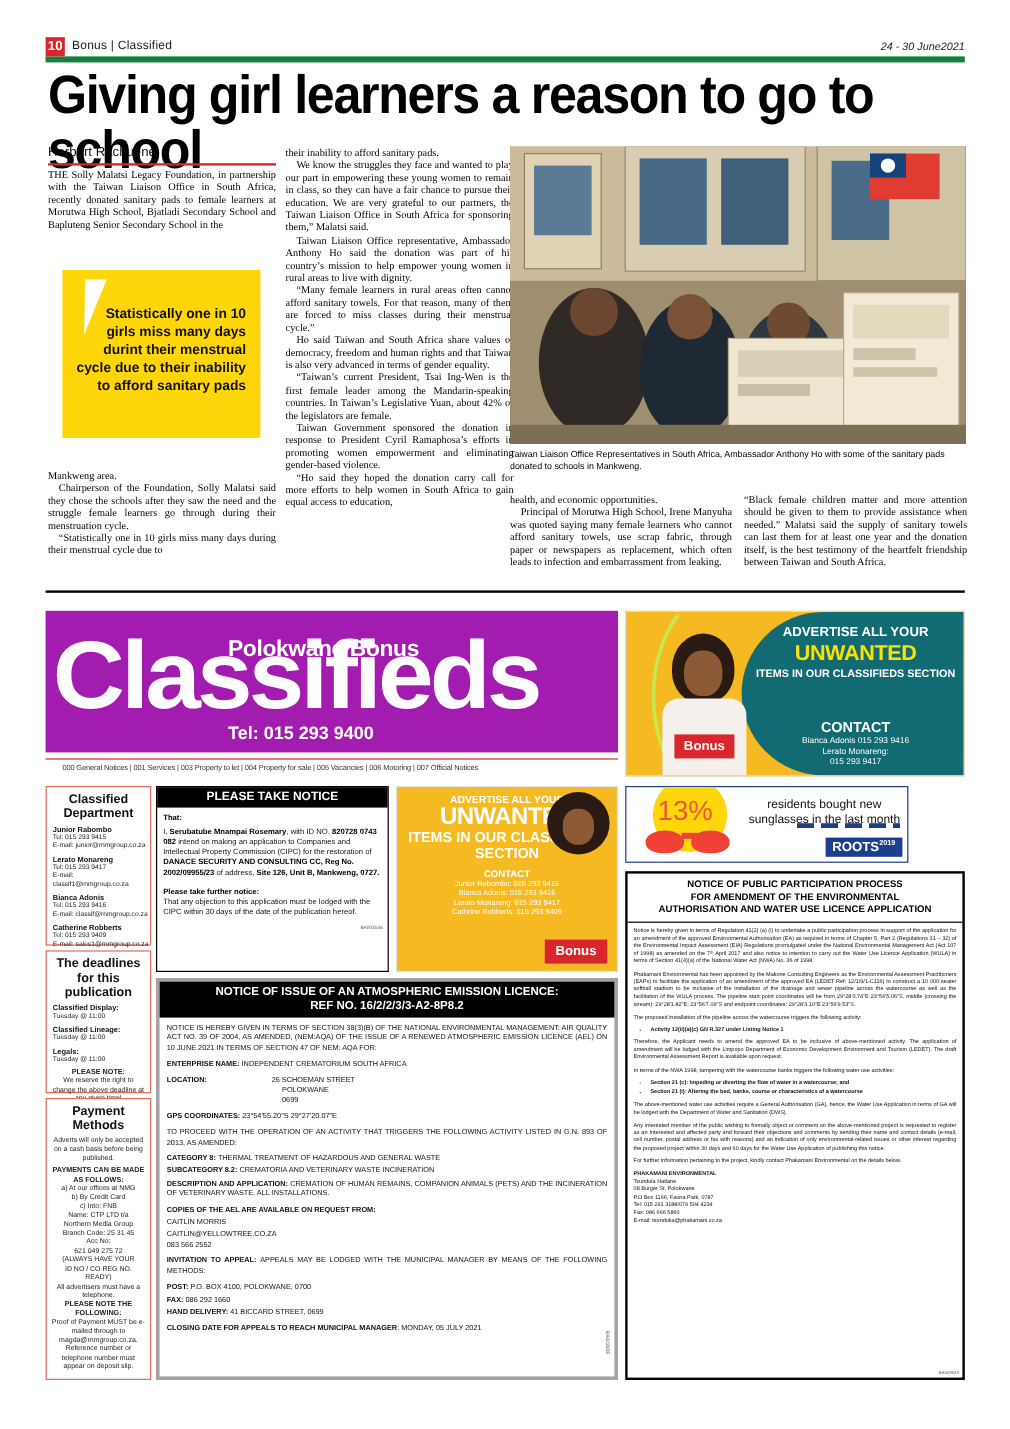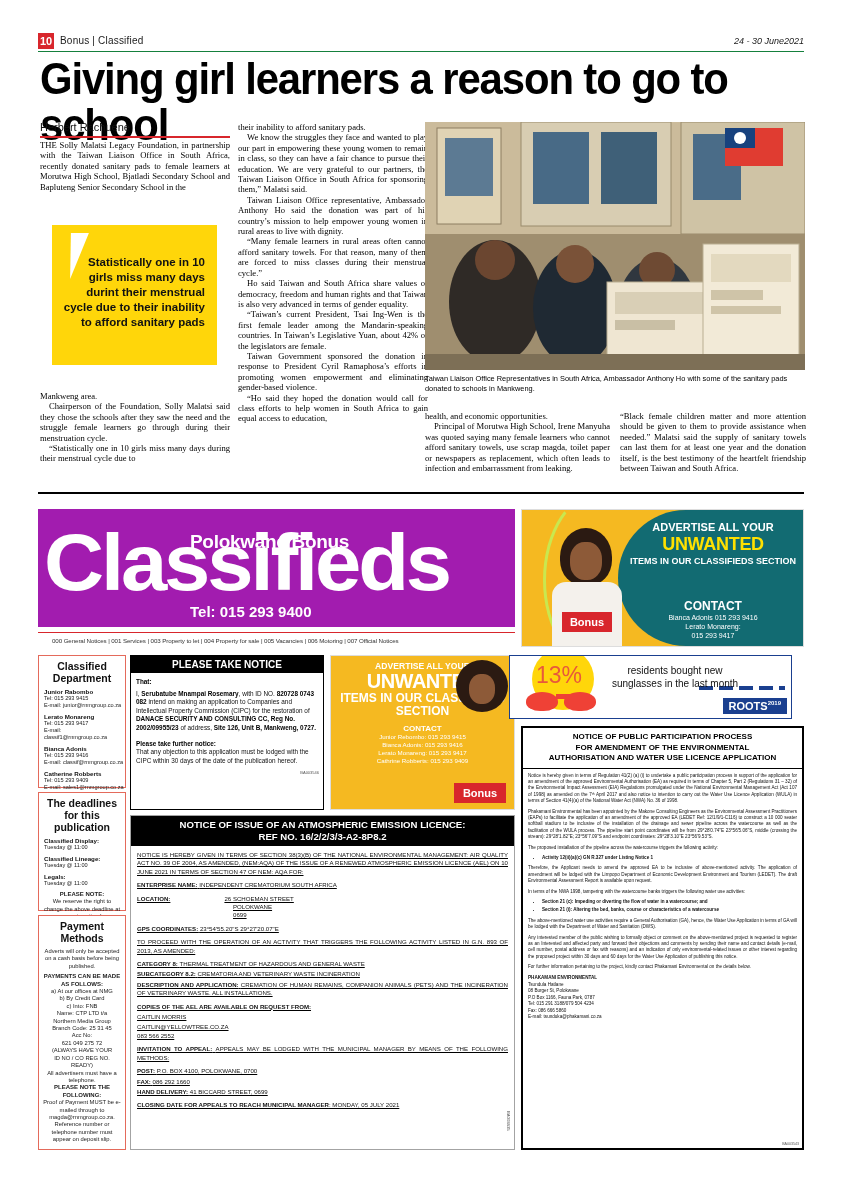--- a/index.html
+++ b/index.html
@@ -8,21 +8,21 @@
     background: #ffffff;
     font-family: "Liberation Sans", sans-serif;
     overflow: hidden;
   }
   .page { position: relative; width: 842px; height: 1191px; padding: 0; }
 
   
   .masthead {
     position: absolute; left: 38px; top: 30px; width: 766px; height: 22px;
     display: flex; align-items: center; justify-content: space-between;
-    border-bottom: 1px solid #15803d;
+    border-bottom: 5px solid #15803d;
   }
   .mh-left { display: flex; align-items: center; gap: 6px; }
   .pagenum {
     background: #d8262c; color: #fff; font-weight: bold; font-size: 11px;
     width: 16px; height: 16px; line-height: 16px; text-align: center;
   }
   .mh-title { font-size: 10px; color: #1a1a1a; letter-spacing: .2px; }
   .mh-date { font-size: 9px; color: #1a1a1a; font-style: italic; }
 
   
@@ -184,33 +184,33 @@
   #advmid .avatar { position:absolute; right:6px; top:4px; width:52px; height:52px;
     border-radius:50%; background:#2b1a12; overflow:hidden;}
   #advmid .avatar:after{ content:""; position:absolute; left:13px; top:14px; width:26px; height:30px;
     background:#8d5a38; border-radius:45%;}
   #advmid .blogo { position:absolute; right:8px; bottom:6px; width:52px; height:20px;
     background:#d8262c; color:#fff; font-weight:bold; font-size:11px; text-align:center; line-height:20px;}
 
   
   #ael {
     position: absolute; left: 130px; top: 815px; width: 385px; height: 335px;
-    border: 1px solid #a3a3a3; background: #fff; text-decoration: underline;
+    border: 3px solid #a3a3a3; background: #fff;
   }
   #ael .hd { background:#000; color:#fff; font-weight:bold; font-size:9.6px;
     text-align:center; padding:3px 4px; line-height:12px; }
   #ael .bd { padding:5px 6px; font-size:6.1px; line-height:8.4px; color:#111; text-align: justify; }
   #ael .bd p { margin-bottom: 5px; }
   #ael .lbl { font-weight:bold; }
   .ael-ref { position:absolute; right:3px; bottom:18px; font-size:4.2px; color:#555;
     writing-mode: vertical-rl; }
 
   
   #roots {
-    position: absolute; left: 509px; top: 655px; width: 283px; height: 64px;
+    position: absolute; left: 521px; top: 655px; width: 236px; height: 64px;
     border: 1px solid #1a3f8f; background: #fff; overflow: hidden;
   }
   #roots .sun { position:absolute; left:22px; top:-8px; width:62px; height:62px;
     background:#ffd60a; border-radius:50%; }
   #roots .pct { position:absolute; left:26px; top:6px; font-size:23px; color:#e8593b; font-weight:normal; }
   #roots .glasses { position:absolute; left:16px; top:36px; width:74px; height:20px; }
   #roots .lens { position:absolute; width:32px; height:19px; background:#ef4136; border-radius:50% 50% 45% 45%; }
   #roots .lens.l { left:0; } #roots .lens.r { left:38px; }
   #roots .bridge { position:absolute; left:30px; top:2px; width:14px; height:5px; background:#ef4136; }
   #roots .txt { position:absolute; left:100px; top:8px; width:130px; font-size:10px;
@@ -268,21 +268,21 @@
   </div>
 
   <div class="col" id="col2">
     <p class="noind">their inability to afford sanitary pads.</p>
     <p>We know the struggles they face and wanted to play our part in empowering these young women to remain in class, so they can have a fair chance to pursue their education. We are very grateful to our partners, the Taiwan Liaison Office in South Africa for sponsoring them,” Malatsi said.</p>
     <p>Taiwan Liaison Office representative, Ambassador Anthony Ho said the donation was part of his country’s mission to help empower young women in rural areas to live with dignity.</p>
     <p>“Many female learners in rural areas often cannot afford sanitary towels. For that reason, many of them are forced to miss classes during their menstrual cycle.”</p>
     <p>Ho said Taiwan and South Africa share values of democracy, freedom and human rights and that Taiwan is also very advanced in terms of gender equality.</p>
     <p>“Taiwan’s current President, Tsai Ing-Wen is the first female leader among the Mandarin-speaking countries. In Taiwan’s Legislative Yuan, about 42% of the legislators are female.</p>
     <p>Taiwan Government sponsored the donation in response to President Cyril Ramaphosa’s efforts in promoting women empowerment and eliminating gender-based violence.</p>
-    <p>“Ho said they hoped the donation would call for class efforts to help women in South Africa to gain equal access to education,</p>
+    <p>“Ho said they hoped the donation carry call for more efforts to help women in South Africa to gain equal access to education,</p>
   </div>
 
   <div class="photo">
     <svg width="380" height="248" viewBox="0 0 380 248">
       <rect x="0" y="0" width="380" height="248" fill="#b9a98c"></rect>
       <rect x="0" y="0" width="380" height="120" fill="#cbbb9b"></rect>
       <rect x="12" y="6" width="64" height="96" fill="#e0d3b4" stroke="#8e7f63"></rect>
       <rect x="20" y="16" width="48" height="58" fill="#5c7a93"></rect>
       <rect x="96" y="0" width="150" height="104" fill="#d8cdb2" stroke="#9a8b6d"></rect>
       <rect x="108" y="10" width="56" height="72" fill="#486a86"></rect>
@@ -310,21 +310,21 @@
         <rect x="0" y="0" width="30" height="20" fill="#18427e"></rect>
         <circle cx="15" cy="10" r="6" fill="#fff"></circle>
       </g>
       <rect x="0" y="232" width="380" height="16" fill="#7d6f56"></rect>
     </svg>
   </div>
   <div class="caption">Taiwan Liaison Office Representatives in South Africa, Ambassador Anthony Ho with some of the sanitary pads donated to schools in Mankweng.</div>
 
   <div class="col" id="col3a">
     <p class="noind">health, and economic opportunities.</p>
-    <p>Principal of Morutwa High School, Irene Manyuha was quoted saying many female learners who cannot afford sanitary towels, use scrap magda, toilet paper or newspapers as replacement, which often leads to infection and embarrassment from leaking.</p>
+    <p>Principal of Morutwa High School, Irene Manyuha was quoted saying many female learners who cannot afford sanitary towels, use scrap fabric, through paper or newspapers as replacement, which often leads to infection and embarrassment from leaking.</p>
   </div>
   <div class="col" id="col3b">
     <p class="noind">“Black female children matter and more attention should be given to them to provide assistance when needed.” Malatsi said the supply of sanitary towels can last them for at least one year and the donation itself, is the best testimony of the heartfelt friendship between Taiwan and South Africa.</p>
   </div>
 
   <div class="rule-article"></div>
 
   <div class="banner">
     <div class="big">Classifieds</div>
     <div class="sub">Polokwane Bonus</div>

